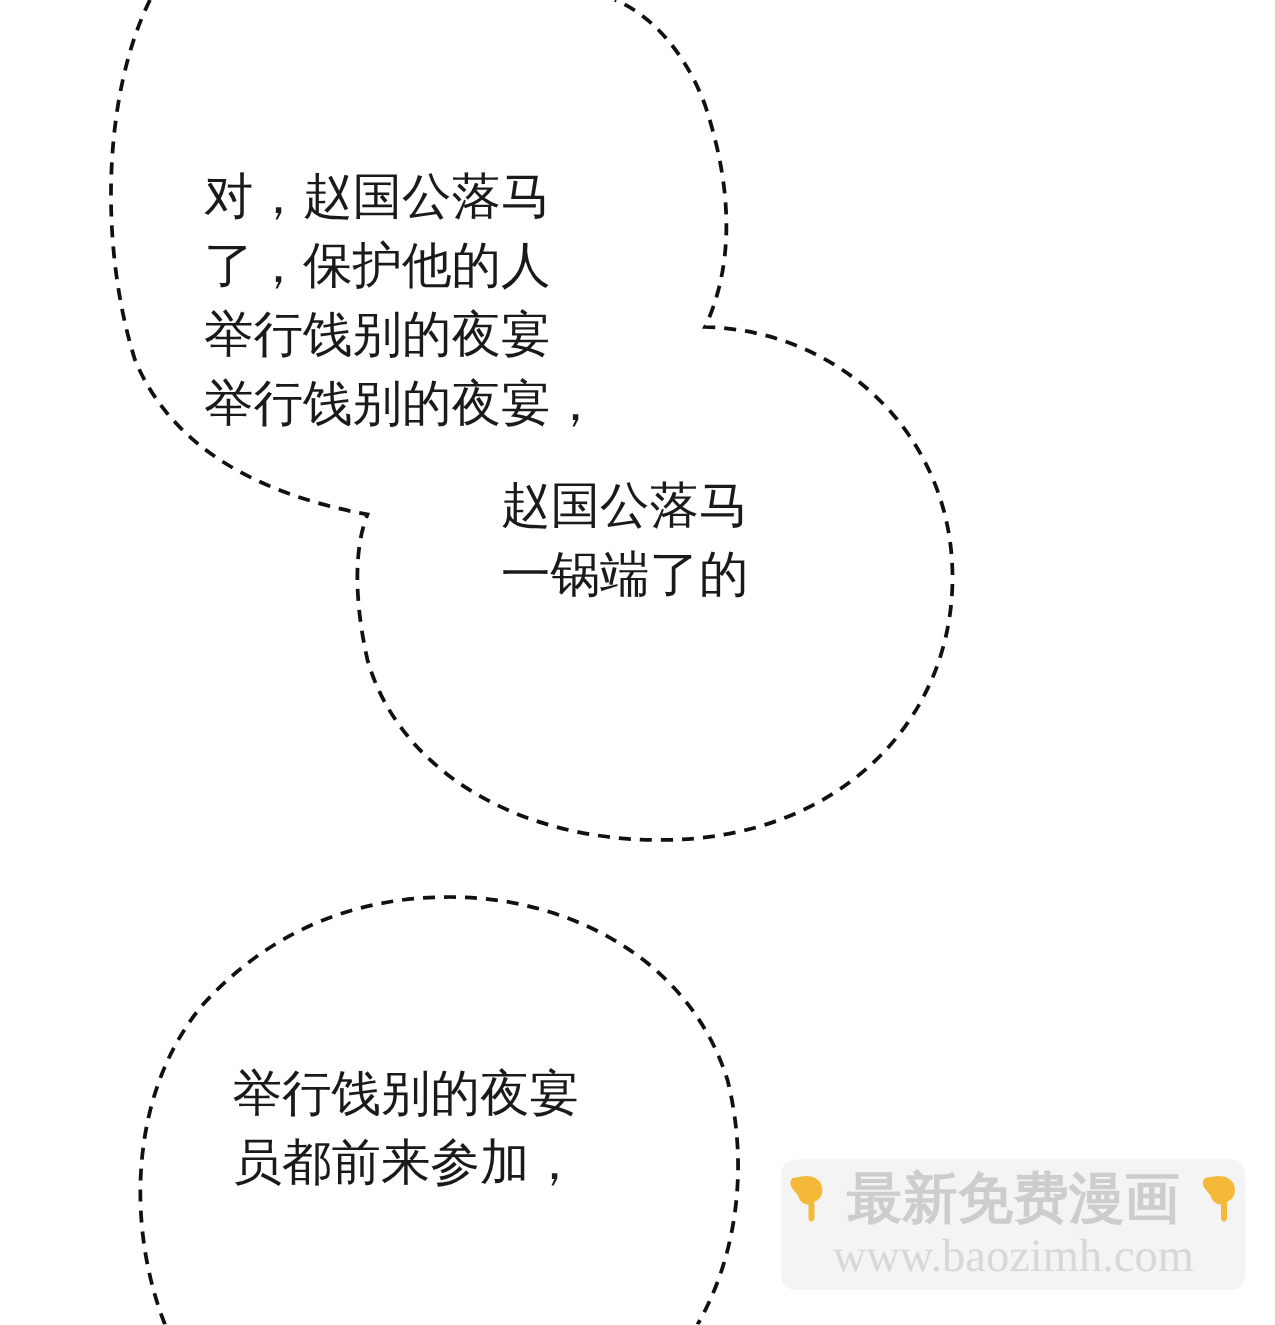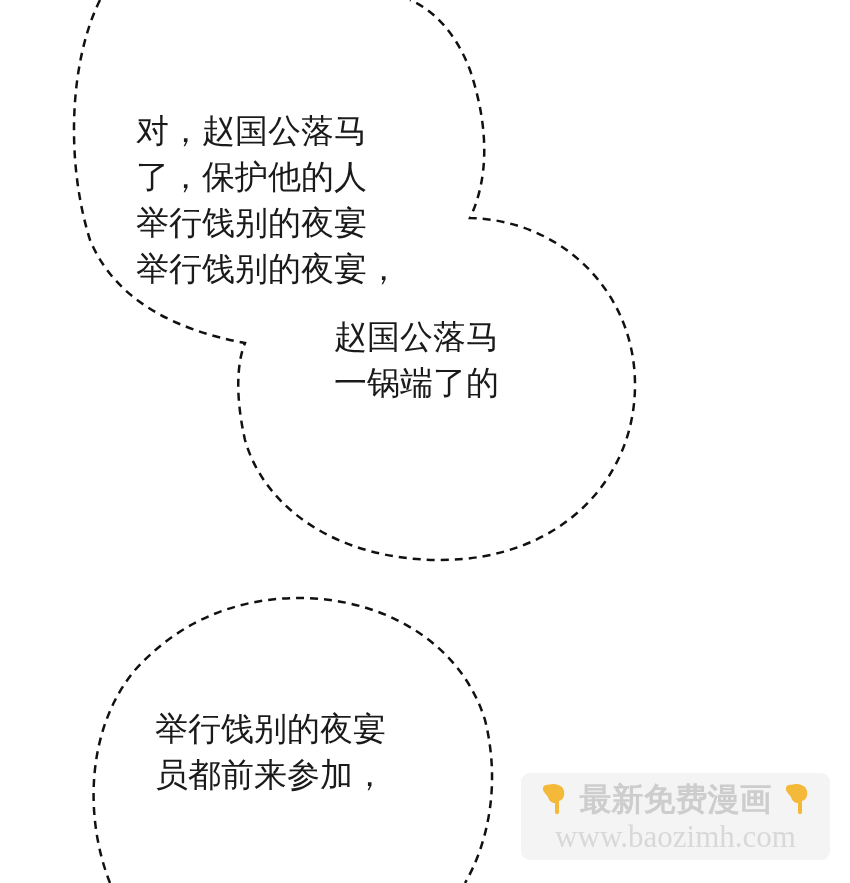--- a/index.html
+++ b/index.html
@@ -7,21 +7,21 @@
          font-family: "DejaVu Sans", "Liberation Sans", sans-serif; }
   .bubbles { position: absolute; left: 0; top: 0; width: 850px; height: 883px; }
   .text-block { position: absolute; color: #1a1a1a; font-size: 33px; line-height: 46px;
                 letter-spacing: 0px; white-space: nowrap; }
   .text-block div { height: 46px; }
   #b1 { left: 136px; top: 74px; margin-top: 34px; }
   #b2 { left: 334px; top: 314px; }
   #b3 { left: 155px; top: 706px; }
   .watermark { position: absolute; left: 521px; top: 773px; width: 309px; height: 87px;
                background: #f4f4f4; border-radius: 9px; text-align: center; }
-  .wm-top { position: absolute; left: 0; right: 0; top: 8px; font-size: 32px; line-height: 36px;
+  .wm-top { position: absolute; left: 0; right: 0; top: 8px; font-size: 37px; line-height: 36px;
             color: #cdcdcd; font-weight: bold; }
   .wm-bottom { position: absolute; left: 0; right: 0; top: 46px; font-size: 31px; line-height: 36px;
                color: #d8d8d8; font-family: Liberation Serif, serif; }
   .hand { display: inline-block; width: 28px; height: 34px; vertical-align: middle; position: relative; top: -3px; }
 </style>
 </head>
 <body>
 
 <svg class="bubbles" viewBox="0 0 850 883" xmlns="http://www.w3.org/2000/svg">
 

